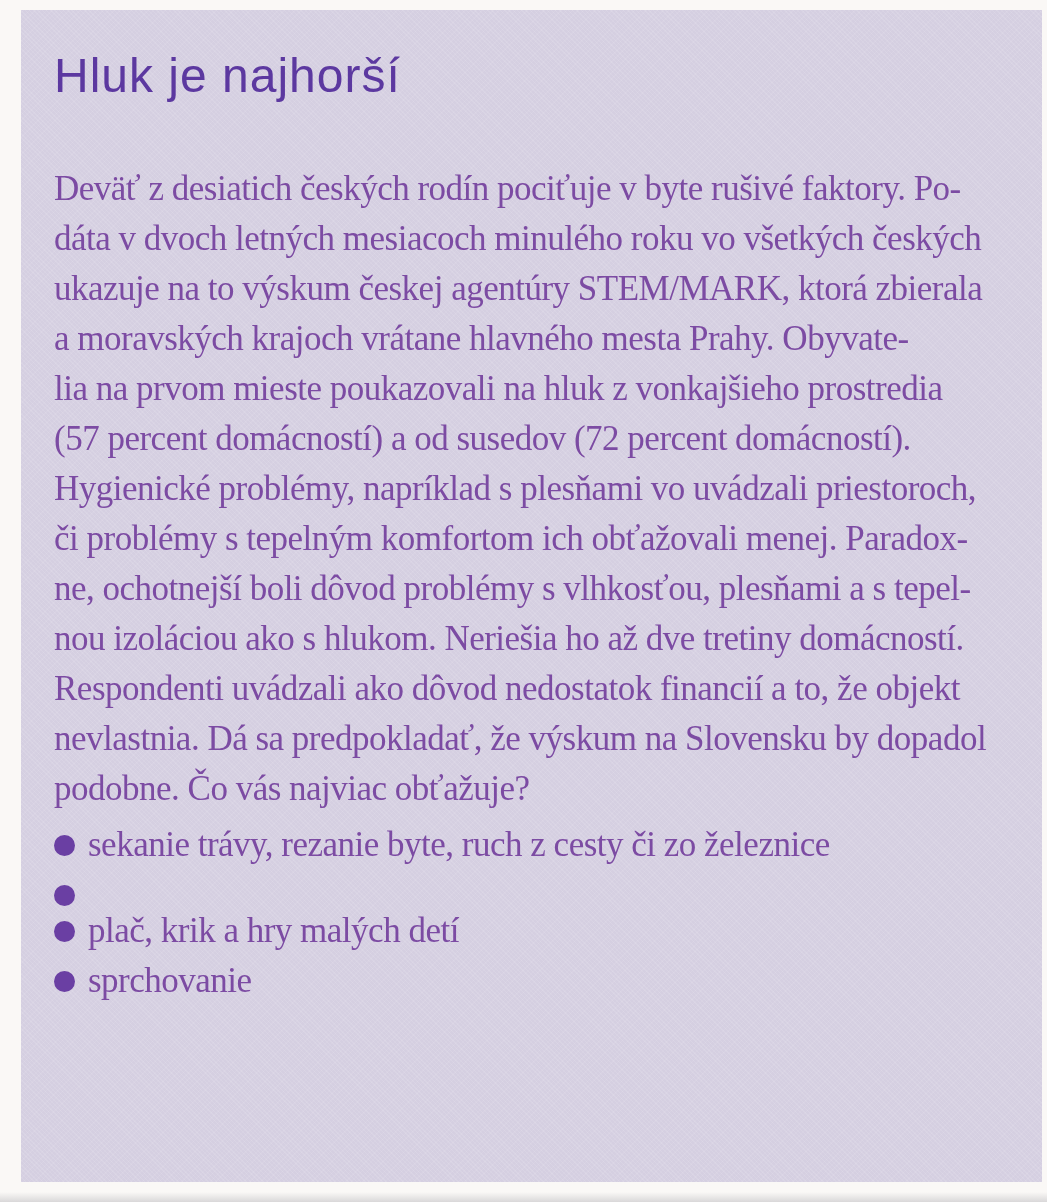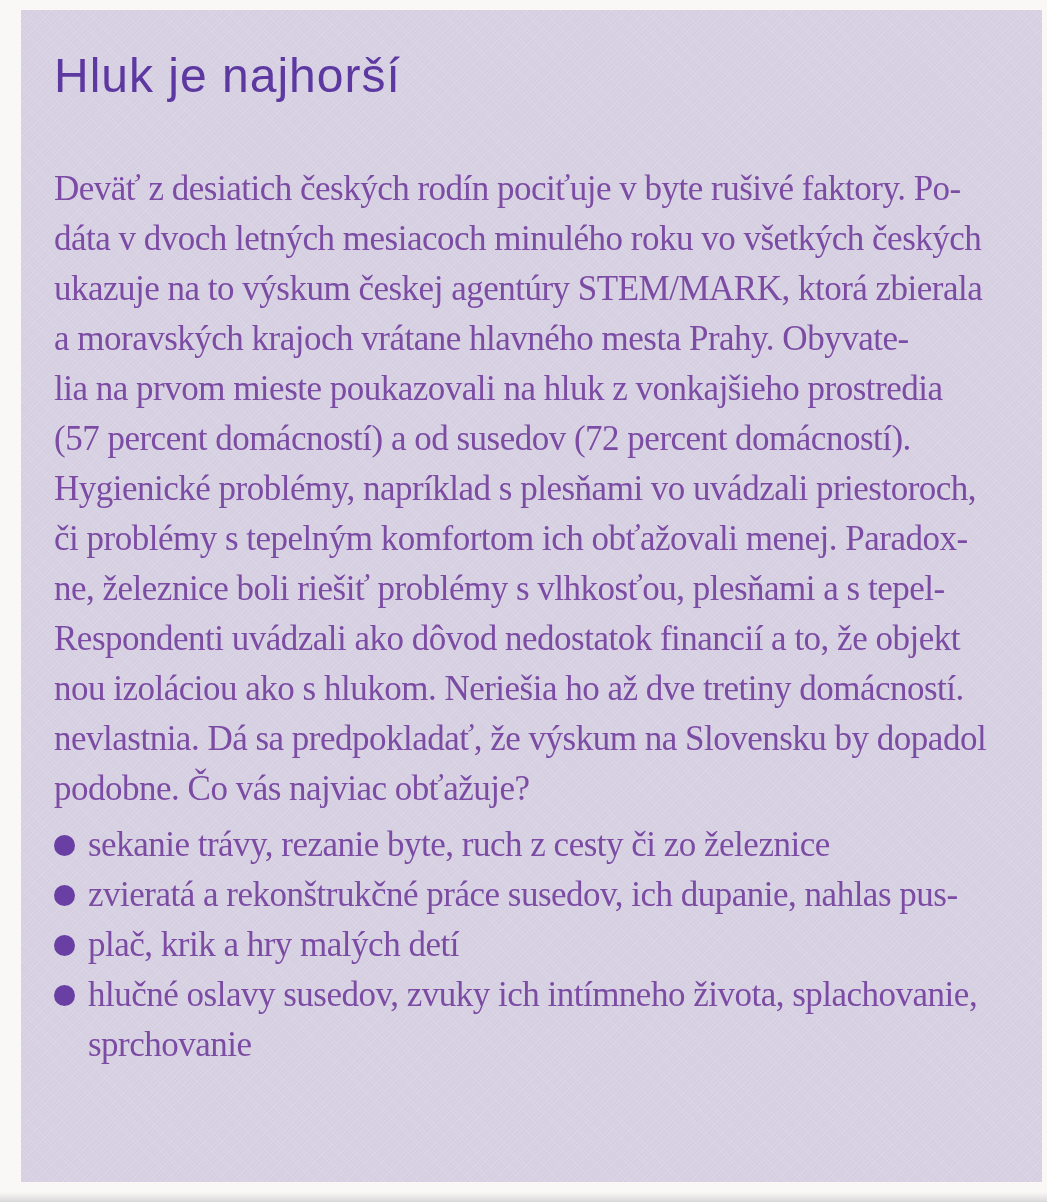--- a/index.html
+++ b/index.html
@@ -87,54 +87,52 @@
 
   <div class="body-block">
     <div class="body-line">Deväť z desiatich českých rodín pociťuje v byte rušivé faktory. Po-</div>
     <div class="body-line">dáta v dvoch letných mesiacoch minulého roku vo všetkých českých</div>
     <div class="body-line">ukazuje na to výskum českej agentúry STEM/MARK, ktorá zbierala</div>
     <div class="body-line">a moravských krajoch vrátane hlavného mesta Prahy. Obyvate-</div>
     <div class="body-line">lia na prvom mieste poukazovali na hluk z vonkajšieho prostredia</div>
     <div class="body-line">(57 percent domácností) a od susedov (72 percent domácností).</div>
     <div class="body-line">Hygienické problémy, napríklad s plesňami vo uvádzali priestoroch,</div>
     <div class="body-line">či problémy s tepelným komfortom ich obťažovali menej. Paradox-</div>
-    <div class="body-line">ne, železnice boli riešiť problémy s vlhkosťou, plesňami a s tepel-</div>
+    <div class="body-line">ne, ochotnejší boli dôvod problémy s vlhkosťou, plesňami a s tepel-</div>
+    <div class="body-line">nou izoláciou ako s hlukom. Neriešia ho až dve tretiny domácností.</div>
     <div class="body-line">Respondenti uvádzali ako dôvod nedostatok financií a to, že objekt</div>
-    <div class="body-line">nou izoláciou ako s hlukom. Neriešia ho až dve tretiny domácností.</div>
     <div class="body-line">nevlastnia. Dá sa predpokladať, že výskum na Slovensku by dopadol</div>
     <div class="body-line">podobne. Čo vás najviac obťažuje?</div>
   </div>
 
   <div class="bullet-list">
 
     <div class="bullet-item">
       <span class="bullet-dot"></span>
       <div class="bullet-lines">
         <div class="bullet-line">sekanie trávy, rezanie byte, ruch z cesty či zo železnice</div>
       </div>
     </div>
 
     <div class="bullet-item">
       <span class="bullet-dot"></span>
       <div class="bullet-lines">
-        <div class="bullet-line">zvieratá a rekonštrukčné práce susedov, ich dupanie, nahlas pus-</div>
       </div>
     </div>
 
     <div class="bullet-item">
       <span class="bullet-dot"></span>
       <div class="bullet-lines">
         <div class="bullet-line">plač, krik a hry malých detí</div>
       </div>
     </div>
 
     <div class="bullet-item">
       <span class="bullet-dot"></span>
       <div class="bullet-lines">
-        <div class="bullet-line">hlučné oslavy susedov, zvuky ich intímneho života, splachovanie,</div>
         <div class="bullet-line">sprchovanie</div>
       </div>
     </div>
 
 
   </div>
 </div>
 
 <div class="page-bottom-shade"></div>
 

